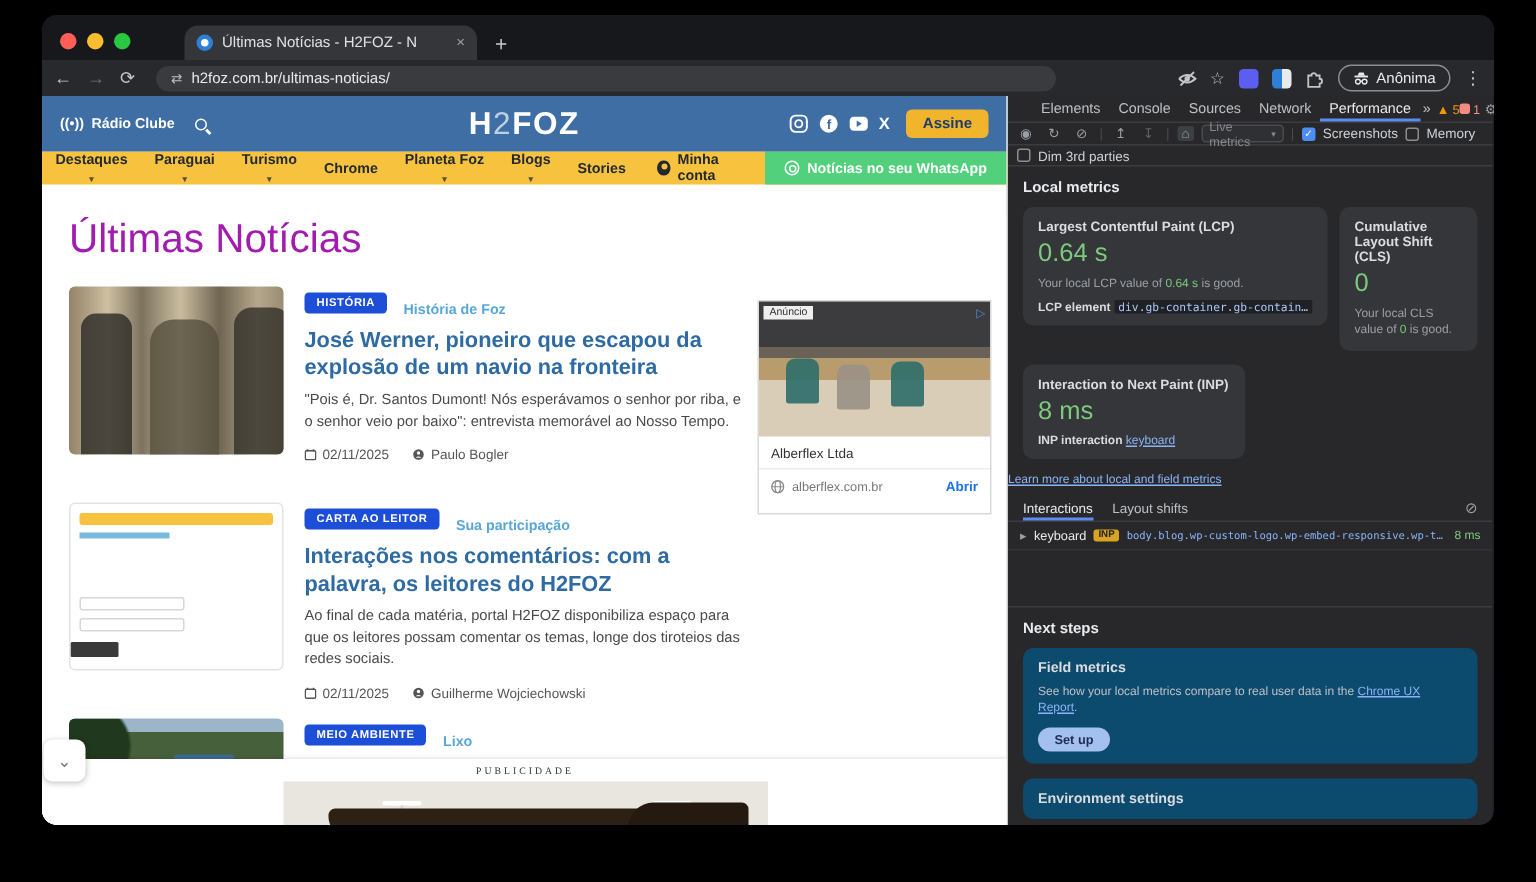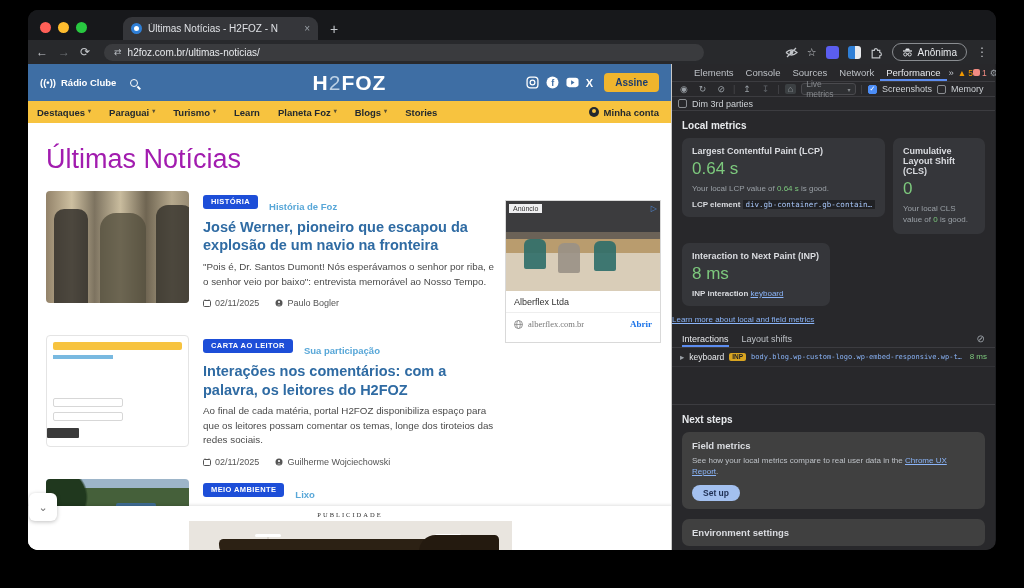--- a/index.html
+++ b/index.html
@@ -34,21 +34,21 @@
   .site-header { height:37px; background:#3e6ea4; display:flex; align-items:center; color:#fff; position:relative; padding:0 12px; }
   .radio { display:flex; align-items:center; gap:5px; font-size:9.5px; font-weight:bold; }
   .search-mag { width:8px; height:8px; border:1.5px solid #fff; border-radius:50%; position:relative; margin-left:14px; }
   .search-mag::after { content:""; position:absolute; width:4px; height:1.5px; background:#fff; transform:rotate(45deg); left:6px; top:7px; }
   .logo { position:absolute; left:50%; transform:translateX(-50%); font-size:21px; font-weight:bold; letter-spacing:1px; color:#fff; }
   .logo .two { color:#bcd0e4; font-weight:normal; }
   .header-right { margin-left:auto; display:flex; align-items:center; gap:7px; }
   .soc { width:13px; height:13px; display:flex; align-items:center; justify-content:center; }
   .assine { background:#f0b52d; color:#1d3c6e; font-weight:bold; font-size:10px; border:none; border-radius:4px; padding:4px 11px; margin-left:4px; }
   .site-nav { height:22px; background:#f7c33f; display:flex; align-items:center; font-size:9.5px; font-weight:bold; color:#23292e; }
-  .nav-item { padding:0 9px; display:flex; align-items:flex-start; gap:3px; white-space:nowrap; }
+  .nav-item { padding:0 9px; display:flex; align-items:center; gap:3px; white-space:nowrap;flex-direction:column; }
   .caret { font-size:6px; opacity:.75; }
   .account { margin-left:auto; display:flex; align-items:center; gap:5px; padding:0 12px; }
   .acct-ic { width:10px; height:10px; border-radius:50%; background:#23292e; position:relative; }
   .acct-ic::after{ content:""; position:absolute; left:3px; top:2px; width:4px; height:4px; border-radius:50%; background:#f7c33f; }
   .whatsapp { height:100%; background:#53d07b; color:#fff; display:flex; align-items:center; gap:5px; padding:0 13px; white-space:nowrap; }
   .wa-ic { width:10px; height:10px; border:1.3px solid #fff; border-radius:50%; position:relative; }
   .wa-ic::after{ content:""; position:absolute; left:2px; top:2px; width:3px; height:3px; border:1px solid #fff; border-radius:50%; }
 
   .page-body { position:relative; height:431px; background:#fff; }
   .h1 { margin:21px 0 0 18px; font-size:27px; font-weight:normal; color:#a21caf; }
@@ -74,21 +74,21 @@
   .excerpt { color:#4a4a4a; font-size:9.8px; line-height:1.5; margin-top:5px; }
   .meta { display:flex; align-items:center; gap:16px; margin-top:9px; color:#555; font-size:9px; }
   .meta-it { display:flex; align-items:center; gap:4px; }
 
   .ad-card { position:absolute; left:477px; top:56px; width:156px; height:143px; border:1px solid #d9d9d9; background:#fff; }
   .ad-img { height:90px; position:relative; background:linear-gradient(#3c3c3e 0 34%, #6b6257 34% 42%, #b99c6e 42% 58%, #d9cdb8 58% 100%); overflow:hidden; }
   .ad-img .chair{ position:absolute; left:18px; top:38px; width:22px; height:30px; background:#2e6e6a; border-radius:6px 6px 2px 2px; box-shadow:34px 4px 0 0 #9a9287, 70px 2px 0 0 #2e6e6a; opacity:.9; }
   .ad-tag { position:absolute; left:3px; top:3px; background:rgba(255,255,255,.92); color:#333; font-size:7px; padding:1px 4px; }
   .ad-choice { position:absolute; right:3px; top:3px; color:#4f87d6; font-size:8px; }
   .ad-name { font-size:9px; color:#333; padding:6px 8px 5px; border-bottom:1px solid #eee; }
-  .ad-foot { display:flex; align-items:flex-end; gap:5px; padding:6px 8px; font-size:8.5px; color:#777;font-family:Liberation Serif, serif; }
+  .ad-foot { display:flex; align-items:flex-end; gap:5px; padding:6px 8px; font-size:8.5px; color:#777; }
   .ad-open { margin-left:auto; color:#1a73e8; font-weight:bold; font-size:9px; }
 
   .anchor { position:absolute; left:0; bottom:0; width:644px; height:69px; background:#fff; z-index:5; box-shadow:0 -1px 3px rgba(0,0,0,.12); }
   .pub { text-align:center; font-size:6.5px; letter-spacing:2px; color:#333; font-family:"Liberation Serif", serif; margin-top:5px; }
   .banner { position:relative; width:323px; height:44px; margin:3px auto 0; background:#e9e5df; overflow:hidden; }
   .sofa { position:absolute; left:30px; bottom:9px; width:230px; height:17px; background:#2c2114; border-radius:12px 40px 6px 30px; }
   .sofa::before{ content:""; position:absolute; left:200px; top:-4px; width:80px; height:21px; background:#241a0f; border-radius:30px 8px 4px 8px; }
   .tbl { position:absolute; width:26px; height:3px; background:#fff; border-radius:2px; bottom:28px; }
   .tbl::after{ content:""; position:absolute; left:12px; top:3px; width:2px; height:18px; background:#d9d4cc; }
   .tb-a{ left:66px; } .tb-b{ left:246px; }
@@ -126,21 +126,21 @@
   .learn { padding:9px 0 7px; font-size:8px; }
   .int-tabs { display:flex; align-items:center; gap:13px; height:17px; padding:0 10px; border-bottom:1px solid #3c3c40; font-size:9px; }
   .int-tab.active { color:#e8eaed; box-shadow:inset 0 -2px 0 #5c8cf0; height:100%; display:flex; align-items:center; }
   .int-clear { margin-left:auto; color:#9aa0a6; font-size:10px; }
   .int-row { display:flex; align-items:center; gap:5px; padding:4px 8px; font-size:8.5px; border-bottom:1px solid #333337; }
   .int-name { color:#e8eaed; }
   .inp-badge { background:#d9a521; color:#202124; font-size:6.5px; font-weight:bold; padding:0.5px 3px; border-radius:2px; }
   .int-code { font-family:"DejaVu Sans Mono", monospace; font-size:7px; color:#8ab4f8; flex:1; white-space:nowrap; overflow:hidden; text-overflow:ellipsis; }
   .int-dur { color:#7dc97d; font-size:8px; }
   .spacer { height:38px; border-bottom:1px solid #3c3c40; }
-  .big-card { background:#404040; border-radius:7px; margin:0 10px 10px; padding:8px 10px; }
+  .big-card { background:#0c4a6e; border-radius:7px; margin:0 10px 10px; padding:8px 10px; }
   .bc-title { font-size:9.5px; font-weight:bold; color:#dadce0; }
   .bc-text { font-size:8px; color:#bdc1c6; margin-top:4px; line-height:1.4; }
   .setup-btn { display:inline-block; margin-top:8px; background:#a3c0ef; color:#1e2e52; font-size:8.5px; font-weight:bold; padding:3px 11px; border-radius:10px; border:none; }
 </style>
 </head>
 <body>
 
 <div class="window">
 
   <div class="tabstrip">
@@ -227,36 +227,40 @@
           </span>
         <span class="nav-item">
             <span>Paraguai</span>
             <span class="caret">▾</span>
           </span>
         <span class="nav-item">
             <span>Turismo</span>
             <span class="caret">▾</span>
           </span>
         <span class="nav-item">
-            <span>Learn</span>
+            <span>Chrome</span>
           </span>
         <span class="nav-item">
             <span>Planeta Foz</span>
             <span class="caret">▾</span>
           </span>
         <span class="nav-item">
             <span>Blogs</span>
             <span class="caret">▾</span>
           </span>
         <span class="nav-item">
             <span>Stories</span>
           </span>
         <span class="account">
             <span class="acct-ic"></span>
             <span>Minha conta</span>
+          </span>
+        <span class="whatsapp">
+            <span class="wa-ic"></span>
+            <span>Notícias no seu WhatsApp</span>
           </span>
       </div>
 
       <div class="page-body">
         <div class="h1">Últimas Notícias</div>
 
         <div class="article a1">
           <div class="thumb t1"></div>
           <div class="art-body">
             <div class="badge-row">

